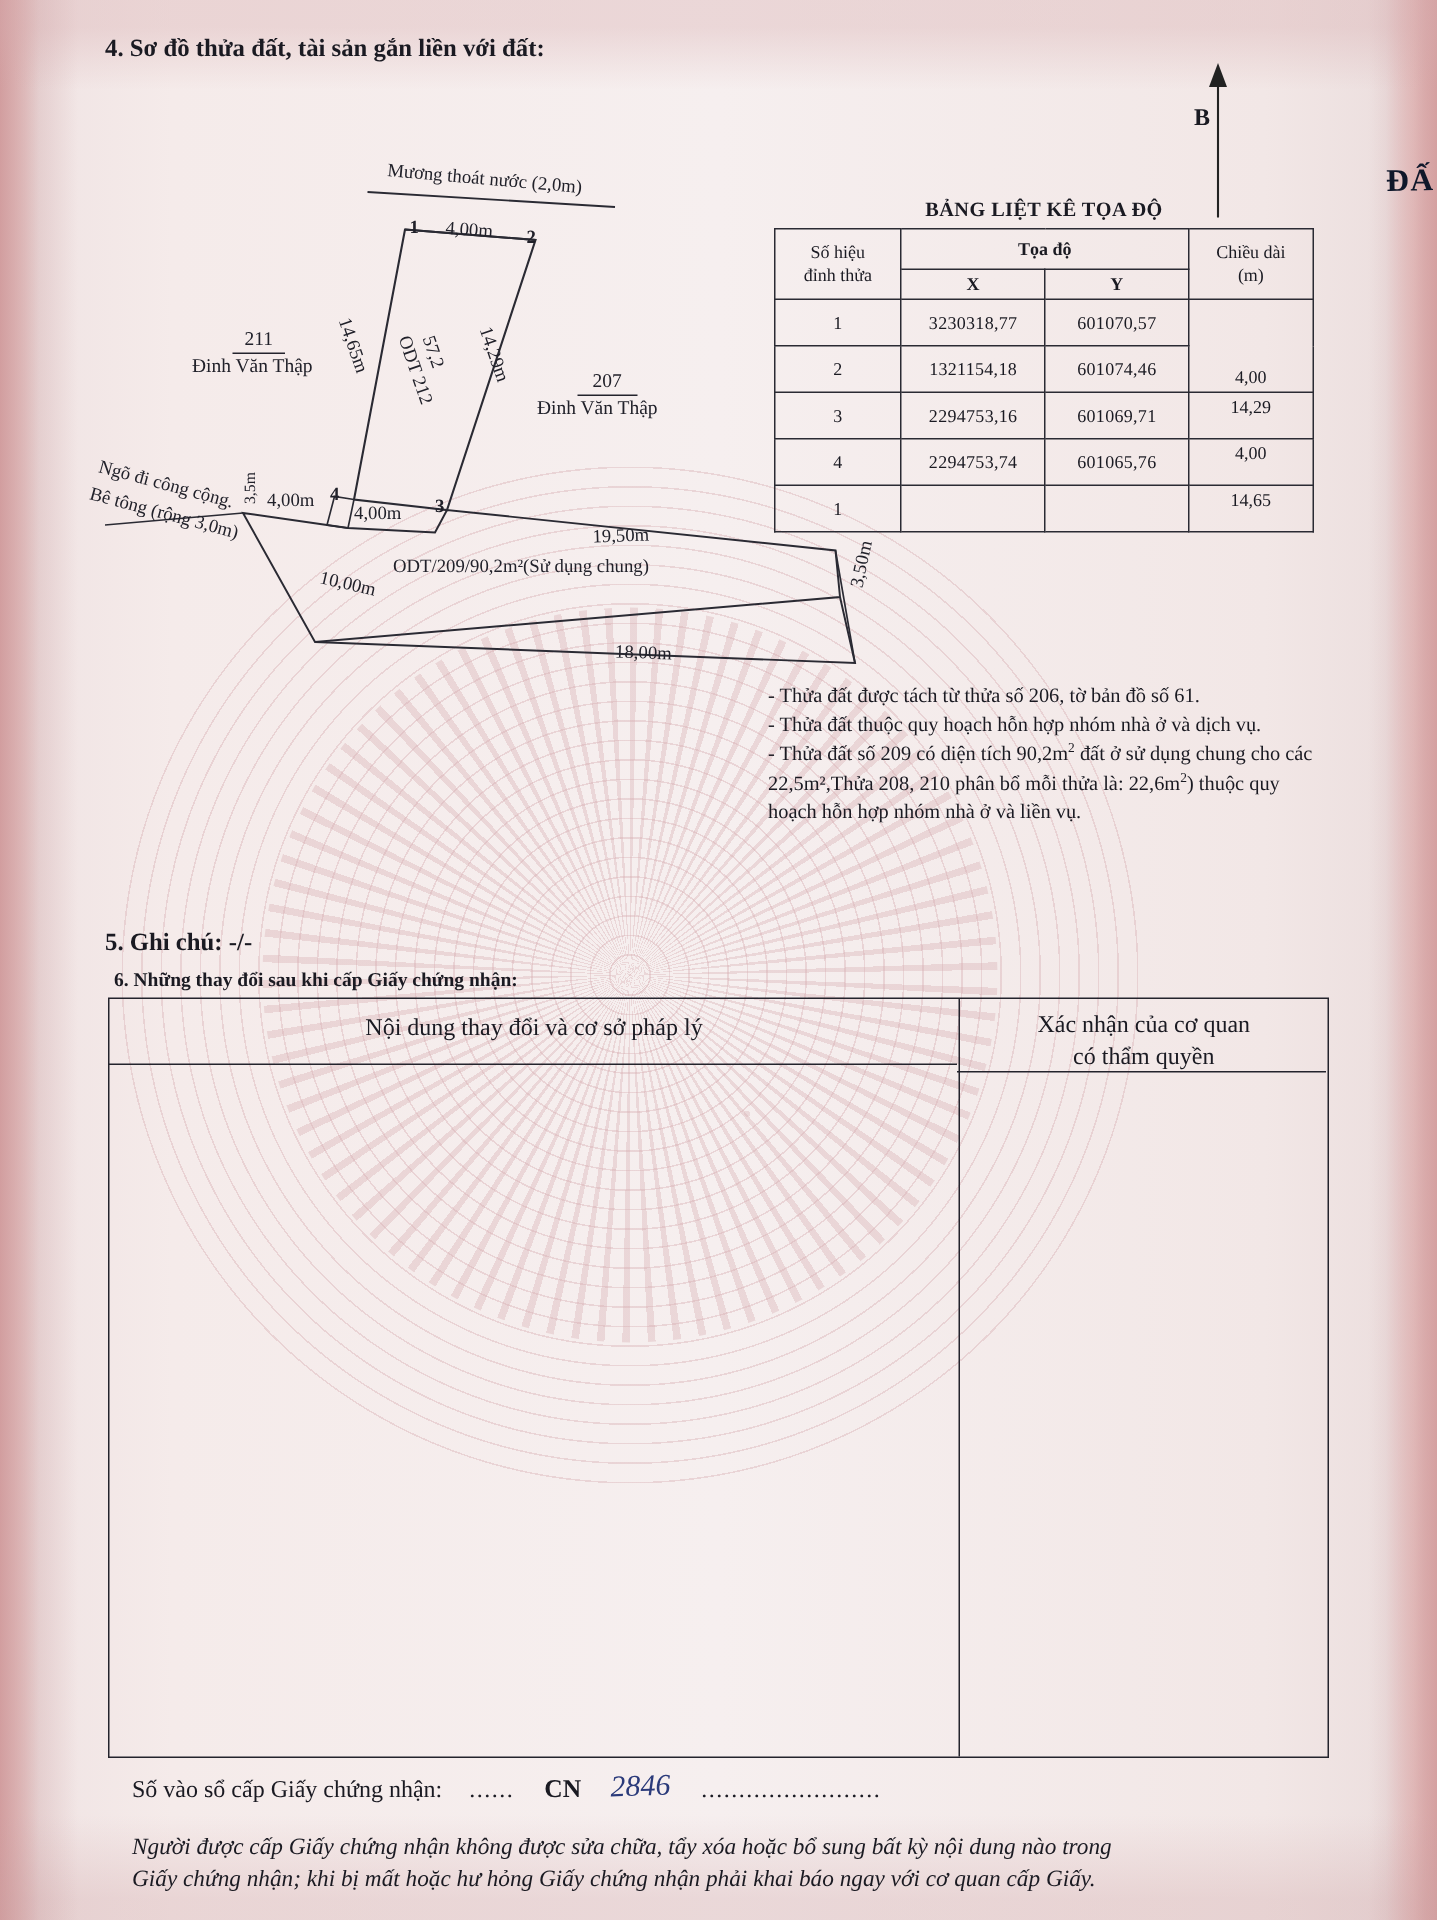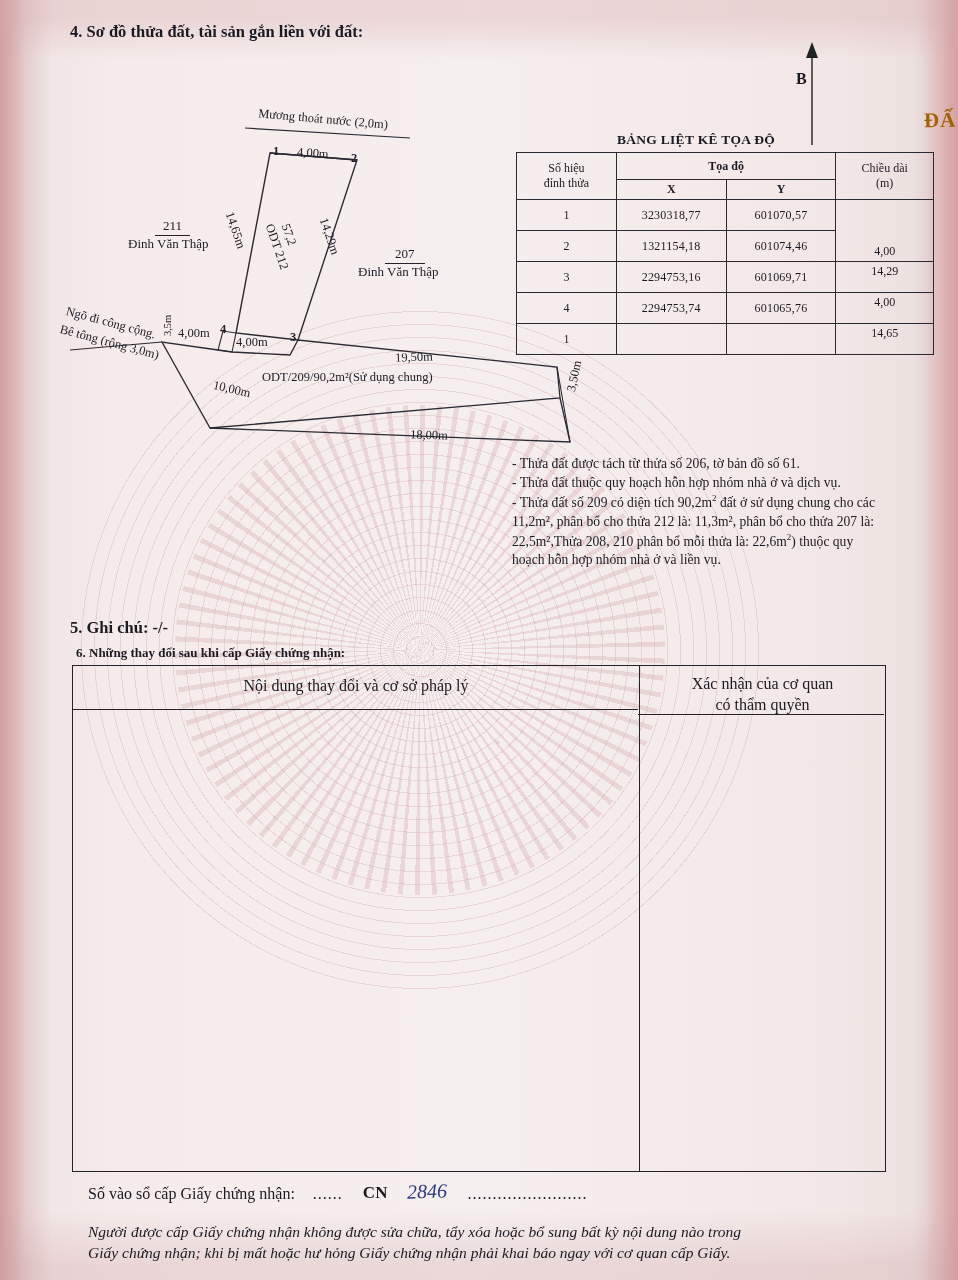--- a/index.html
+++ b/index.html
@@ -51,21 +51,21 @@
     opacity:.75;pointer-events:none;
   }
   .edge-right{
     position:absolute;right:0;top:0;width:34px;height:1280px;
     background:linear-gradient(270deg,#d9908f 0,#ecbcba 45%,rgba(240,220,219,0) 100%);
     opacity:.7;pointer-events:none;
   }
   .stamp-right{
     position:absolute;right:2px;top:108px;
     font-family:"Liberation Serif", serif;
-    font-size:21px;font-weight:700;color:#a16207;letter-spacing:1px;
+    font-size:21px;font-weight:700;color:#0f172a;letter-spacing:1px;
     transform:rotate(-1deg);
   }
 
   .content{position:absolute;inset:0;}
 
   h4.sec{
     position:absolute;font-size:16.5px;font-weight:700;margin:0;
     font-family:"Liberation Serif", serif;
   }
   #sec4{left:70px;top:22px;}
@@ -76,21 +76,21 @@
   .map{position:absolute;left:40px;top:50px;width:520px;height:420px;}
   .map svg{overflow:visible;}
 
   .lbl{position:absolute;font-size:12.5px;color:#21212a;white-space:nowrap;}
   .lbl.b{font-weight:700;}
   .north{position:absolute;left:796px;top:70px;font-size:16px;font-weight:700;}
 
   
   .coord-wrap{position:absolute;left:516px;top:132px;width:360px;}
   .coord-title{text-align:center;font-weight:700;font-size:13.5px;letter-spacing:.3px;margin-bottom:4px;}
-  table.coord{border-collapse:collapse;width:418px;font-size:12px;}
+  table.coord{border-collapse:collapse;width:360px;font-size:12px;}
   table.coord td,table.coord th{
     border:1px solid #2a2a33;text-align:center;padding:2px 2px;font-weight:400;
   }
   table.coord .hrow1 td{height:22px;}
   table.coord .datarow td{height:26px;}
   .colw-sh{width:86px;}
   .colw-x{width:95px;}
   .colw-y{width:95px;}
   .colw-d{width:84px;}
   td.num{font-size:12px;letter-spacing:.2px;}
@@ -261,21 +261,20 @@
     </tbody>
       </table>
   </div>
 
   <div class="notes">
     <p>- Thửa đất được tách từ thửa số 206, tờ bản đồ số 61.</p>
     <p>- Thửa đất thuộc quy hoạch hỗn hợp nhóm nhà ở và dịch vụ.</p>
     <p>
       <span>- Thửa đất số 209 có diện tích 90,2m</span><sup>2</sup><span> đất ở sử dụng chung cho các</span>
     </p>
-    <p>11,2m², phân bổ cho thửa 212 là: 11,3m², phân bổ cho thửa 207 là:</p>
     <p>
       <span>22,5m²,Thửa 208, 210 phân bổ mỗi thửa là: 22,6m</span><sup>2</sup><span>) thuộc quy</span>
     </p>
     <p>hoạch hỗn hợp nhóm nhà ở và liền vụ.</p>
   </div>
 
   <h4 class="sec" id="sec5">5. Ghi chú: -/-</h4>
   <h4 class="sec" id="sec6">6. Những thay đổi sau khi cấp Giấy chứng nhận:</h4>
 
   <div class="chg">

